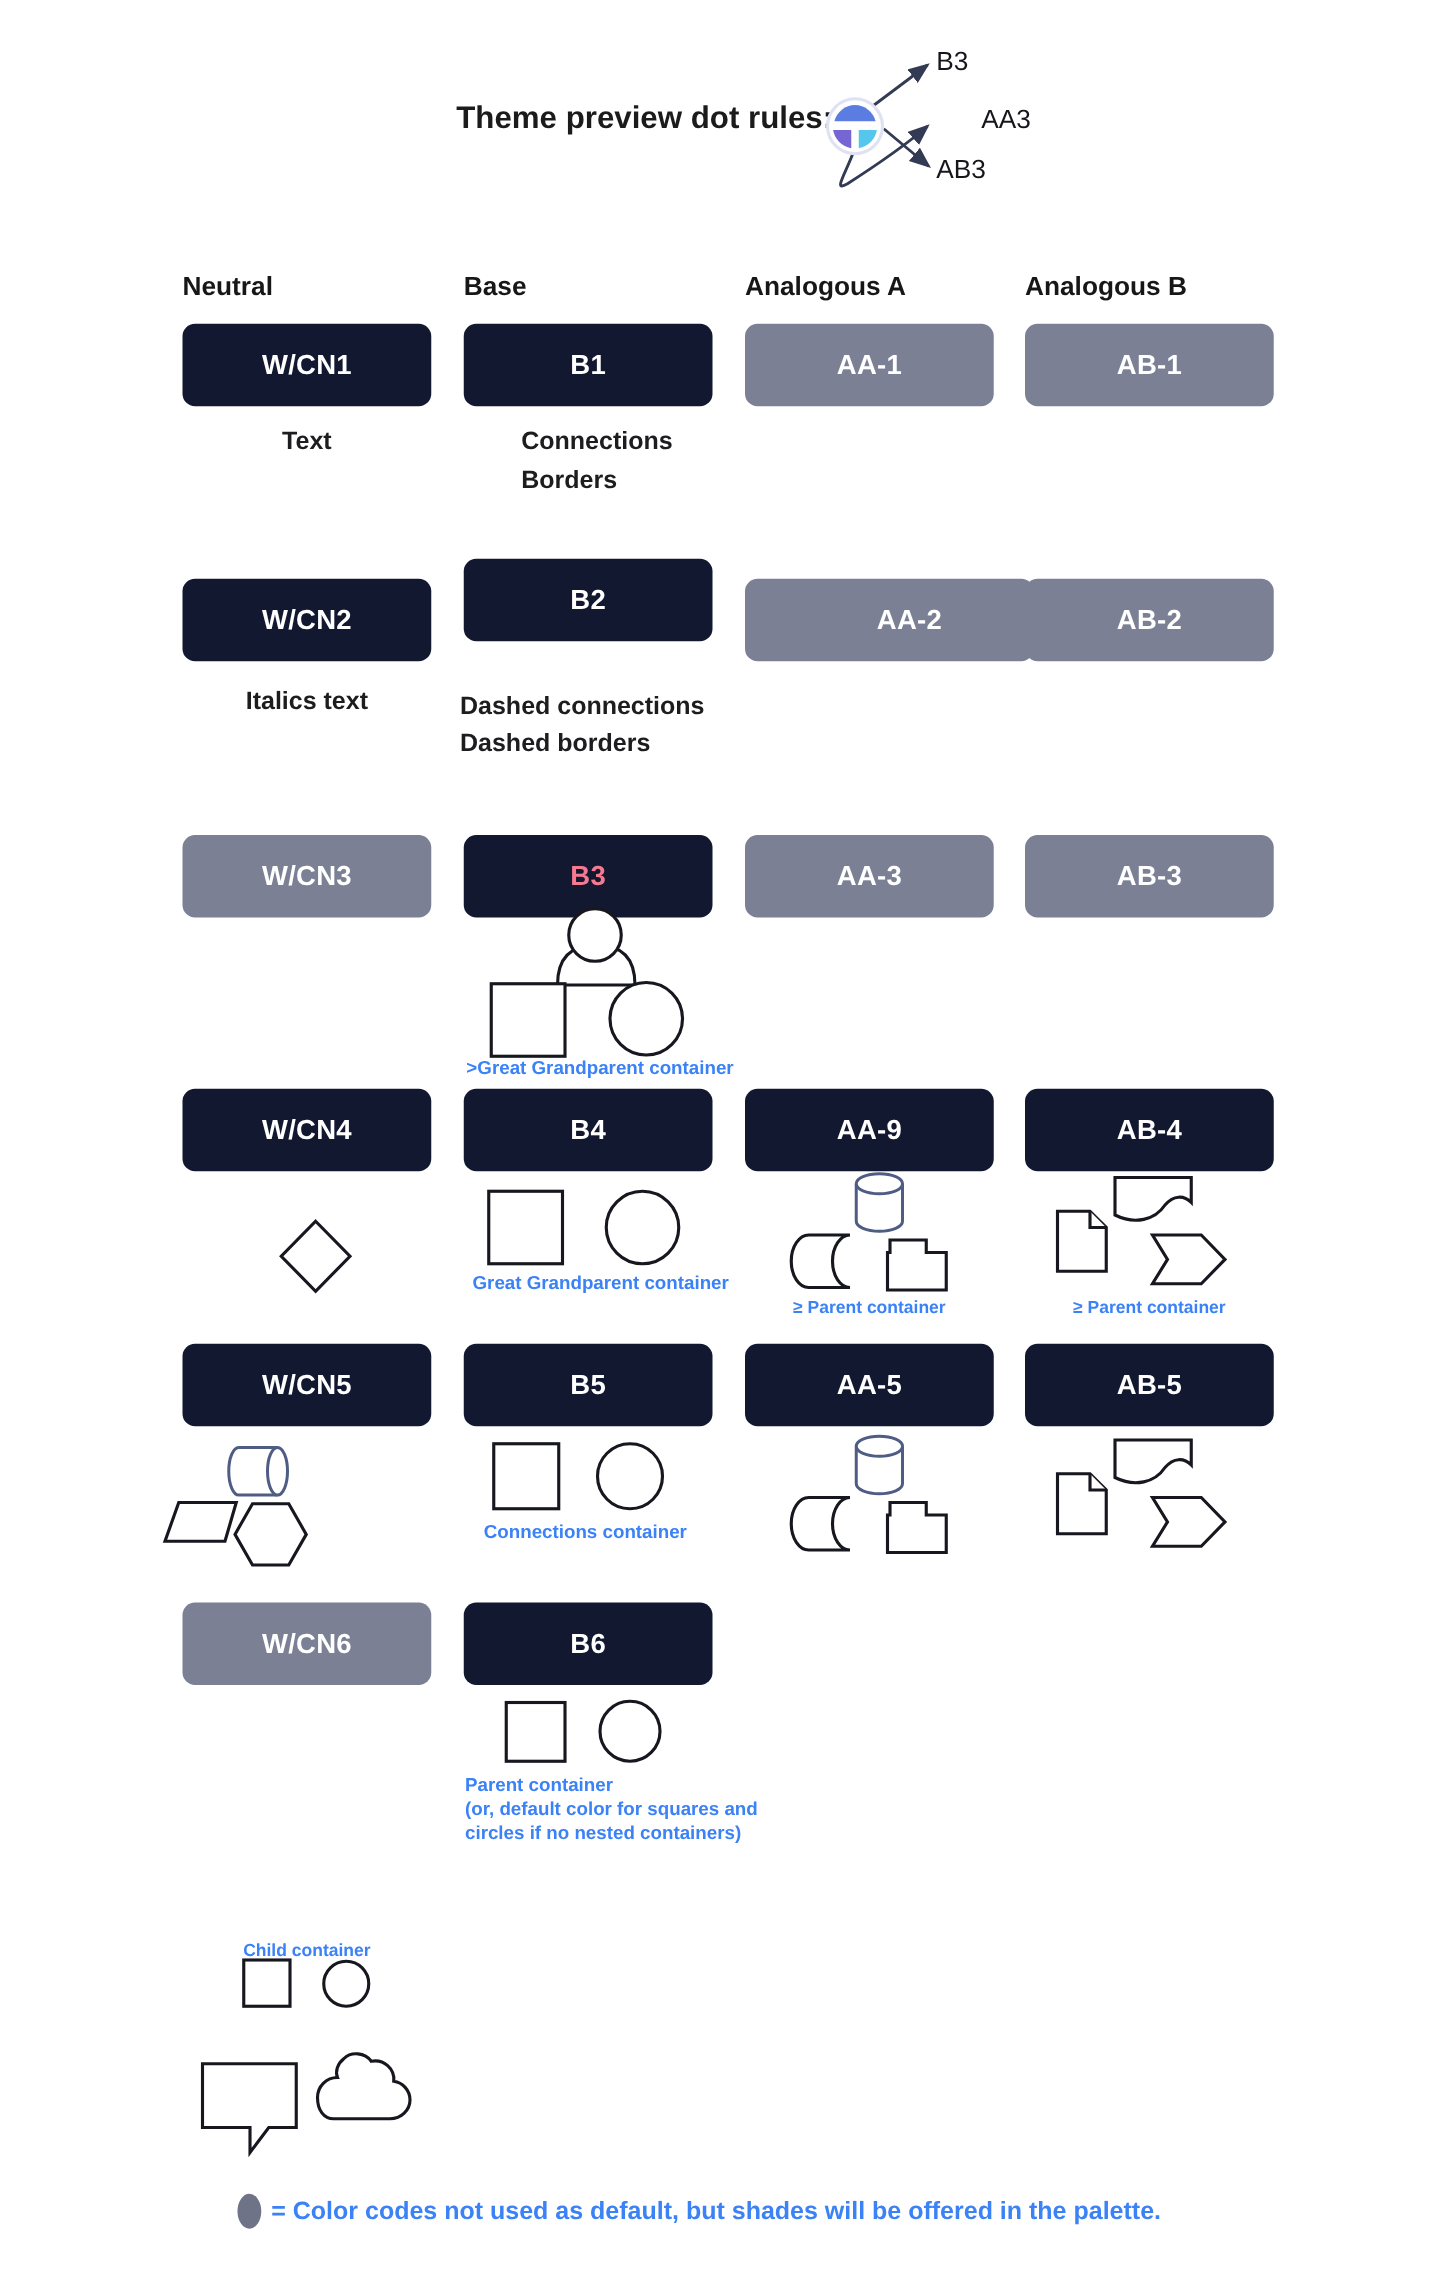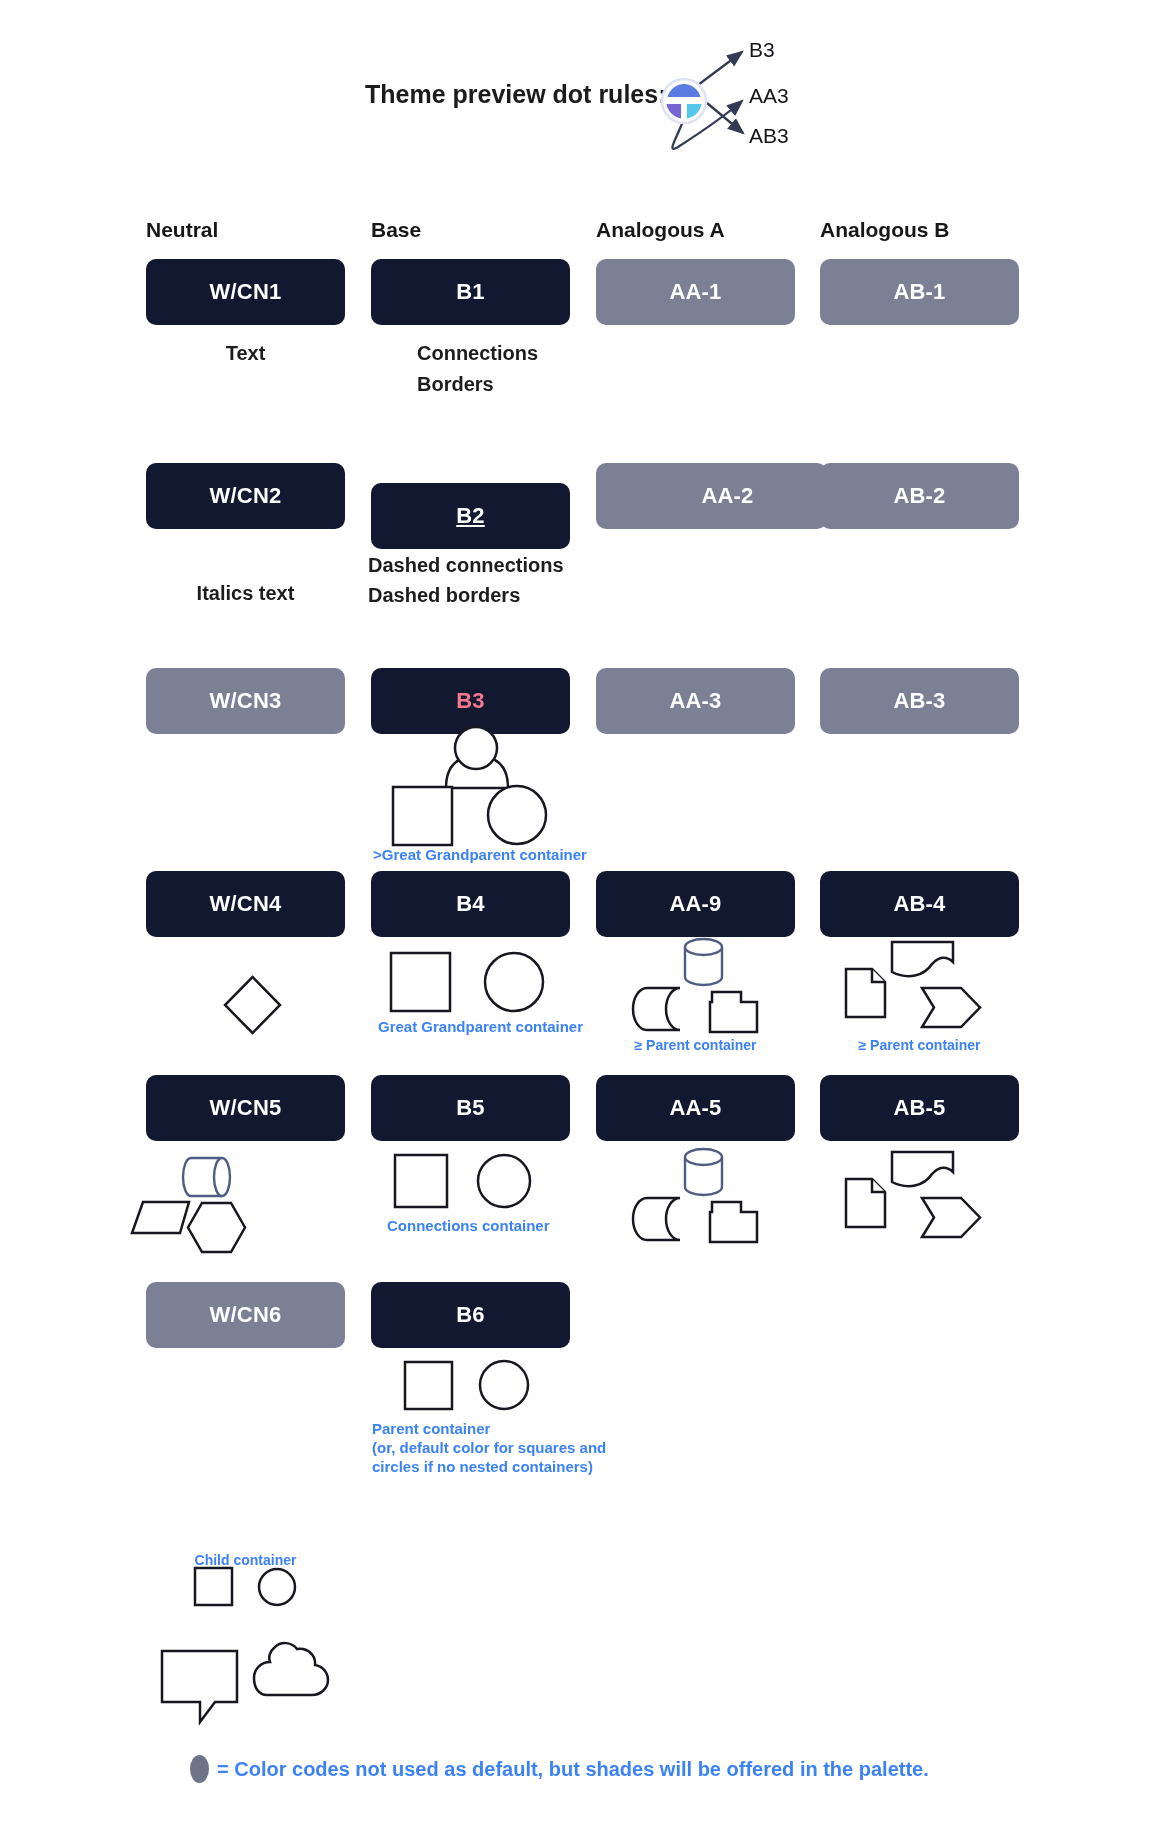--- a/index.html
+++ b/index.html
@@ -40,43 +40,43 @@
     </defs>
     <path class="arrow" d="M 58 60 L 102 27" marker-end="url(#ah)"></path>
     <path class="arrow" d="M 67 78 L 103 108" marker-end="url(#ah)"></path>
     <path class="arrow" d="M 43 96 C 36 115, 26 129, 38 122 C 52 113, 80 95, 102 76" marker-end="url(#ah)"></path>
     <circle cx="44" cy="76" r="22" fill="#ffffff" stroke="#dfe2f2" stroke-width="2.5"></circle>
     <path d="M 27.5 72 A 17 17 0 0 1 60.5 72 Z" fill="#5b7de1"></path>
     <path d="M 41 79 L 26.5 79 A 17.5 17.5 0 0 0 41 93.5 Z" fill="#7566d4"></path>
     <path d="M 47 79 L 61.5 79 A 17.5 17.5 0 0 1 47 93.5 Z" fill="#55c6ec"></path>
   </svg>
   <div class="arrow-label" style="left:749px;top:38px;">B3</div>
-  <div class="arrow-label" style="left:749px;top:84px;text-align:right;">AA3</div>
+  <div class="arrow-label" style="left:785px;top:84px;text-align:right;">AA3</div>
   <div class="arrow-label" style="left:749px;top:124px;">AB3</div>
 
   <div class="hdr" style="left:146px;top:218px;">Neutral</div>
   <div class="hdr" style="left:371px;top:218px;">Base</div>
   <div class="hdr" style="left:596px;top:218px;">Analogous A</div>
   <div class="hdr" style="left:820px;top:218px;">Analogous B</div>
 
   <div class="pill dark" style="left:146px;top:259px;">W/CN1</div>
   <div class="pill dark" style="left:371px;top:259px;">B1</div>
   <div class="pill gray" style="left:596px;top:259px;">AA-1</div>
   <div class="pill gray" style="left:820px;top:259px;">AB-1</div>
   <div class="note center" style="left:146px;top:338px;">Text</div>
   <div class="note" style="left:417px;top:338px;">
     <div>Connections</div>
     <div>Borders</div>
   </div>
 
   <div class="pill dark" style="left:146px;top:463px;">W/CN2</div>
-  <div class="pill dark" style="left:371px;top:483px;text-decoration:underline;">B2</div>
+  <div class="pill dark" style="left:371px;top:447px;">B2</div>
   <div class="pill gray" style="left:596px;top:463px;padding-left:32px;">AA-2</div>
   <div class="pill gray" style="left:820px;top:463px;">AB-2</div>
-  <div class="note center" style="left:146px;top:546px;margin-top:32px;">Italics text</div>
+  <div class="note center" style="left:146px;top:546px;">Italics text</div>
   <div class="note" style="left:368px;top:550px;line-height:30px;">
     <div>Dashed connections</div>
     <div>Dashed borders</div>
   </div>
 
   <div class="pill gray" style="left:146px;top:668px;">W/CN3</div>
   <div class="pill dark pink" style="left:371px;top:668px;">B3</div>
   <div class="pill gray" style="left:596px;top:668px;">AA-3</div>
   <div class="pill gray" style="left:820px;top:668px;">AB-3</div>
 

